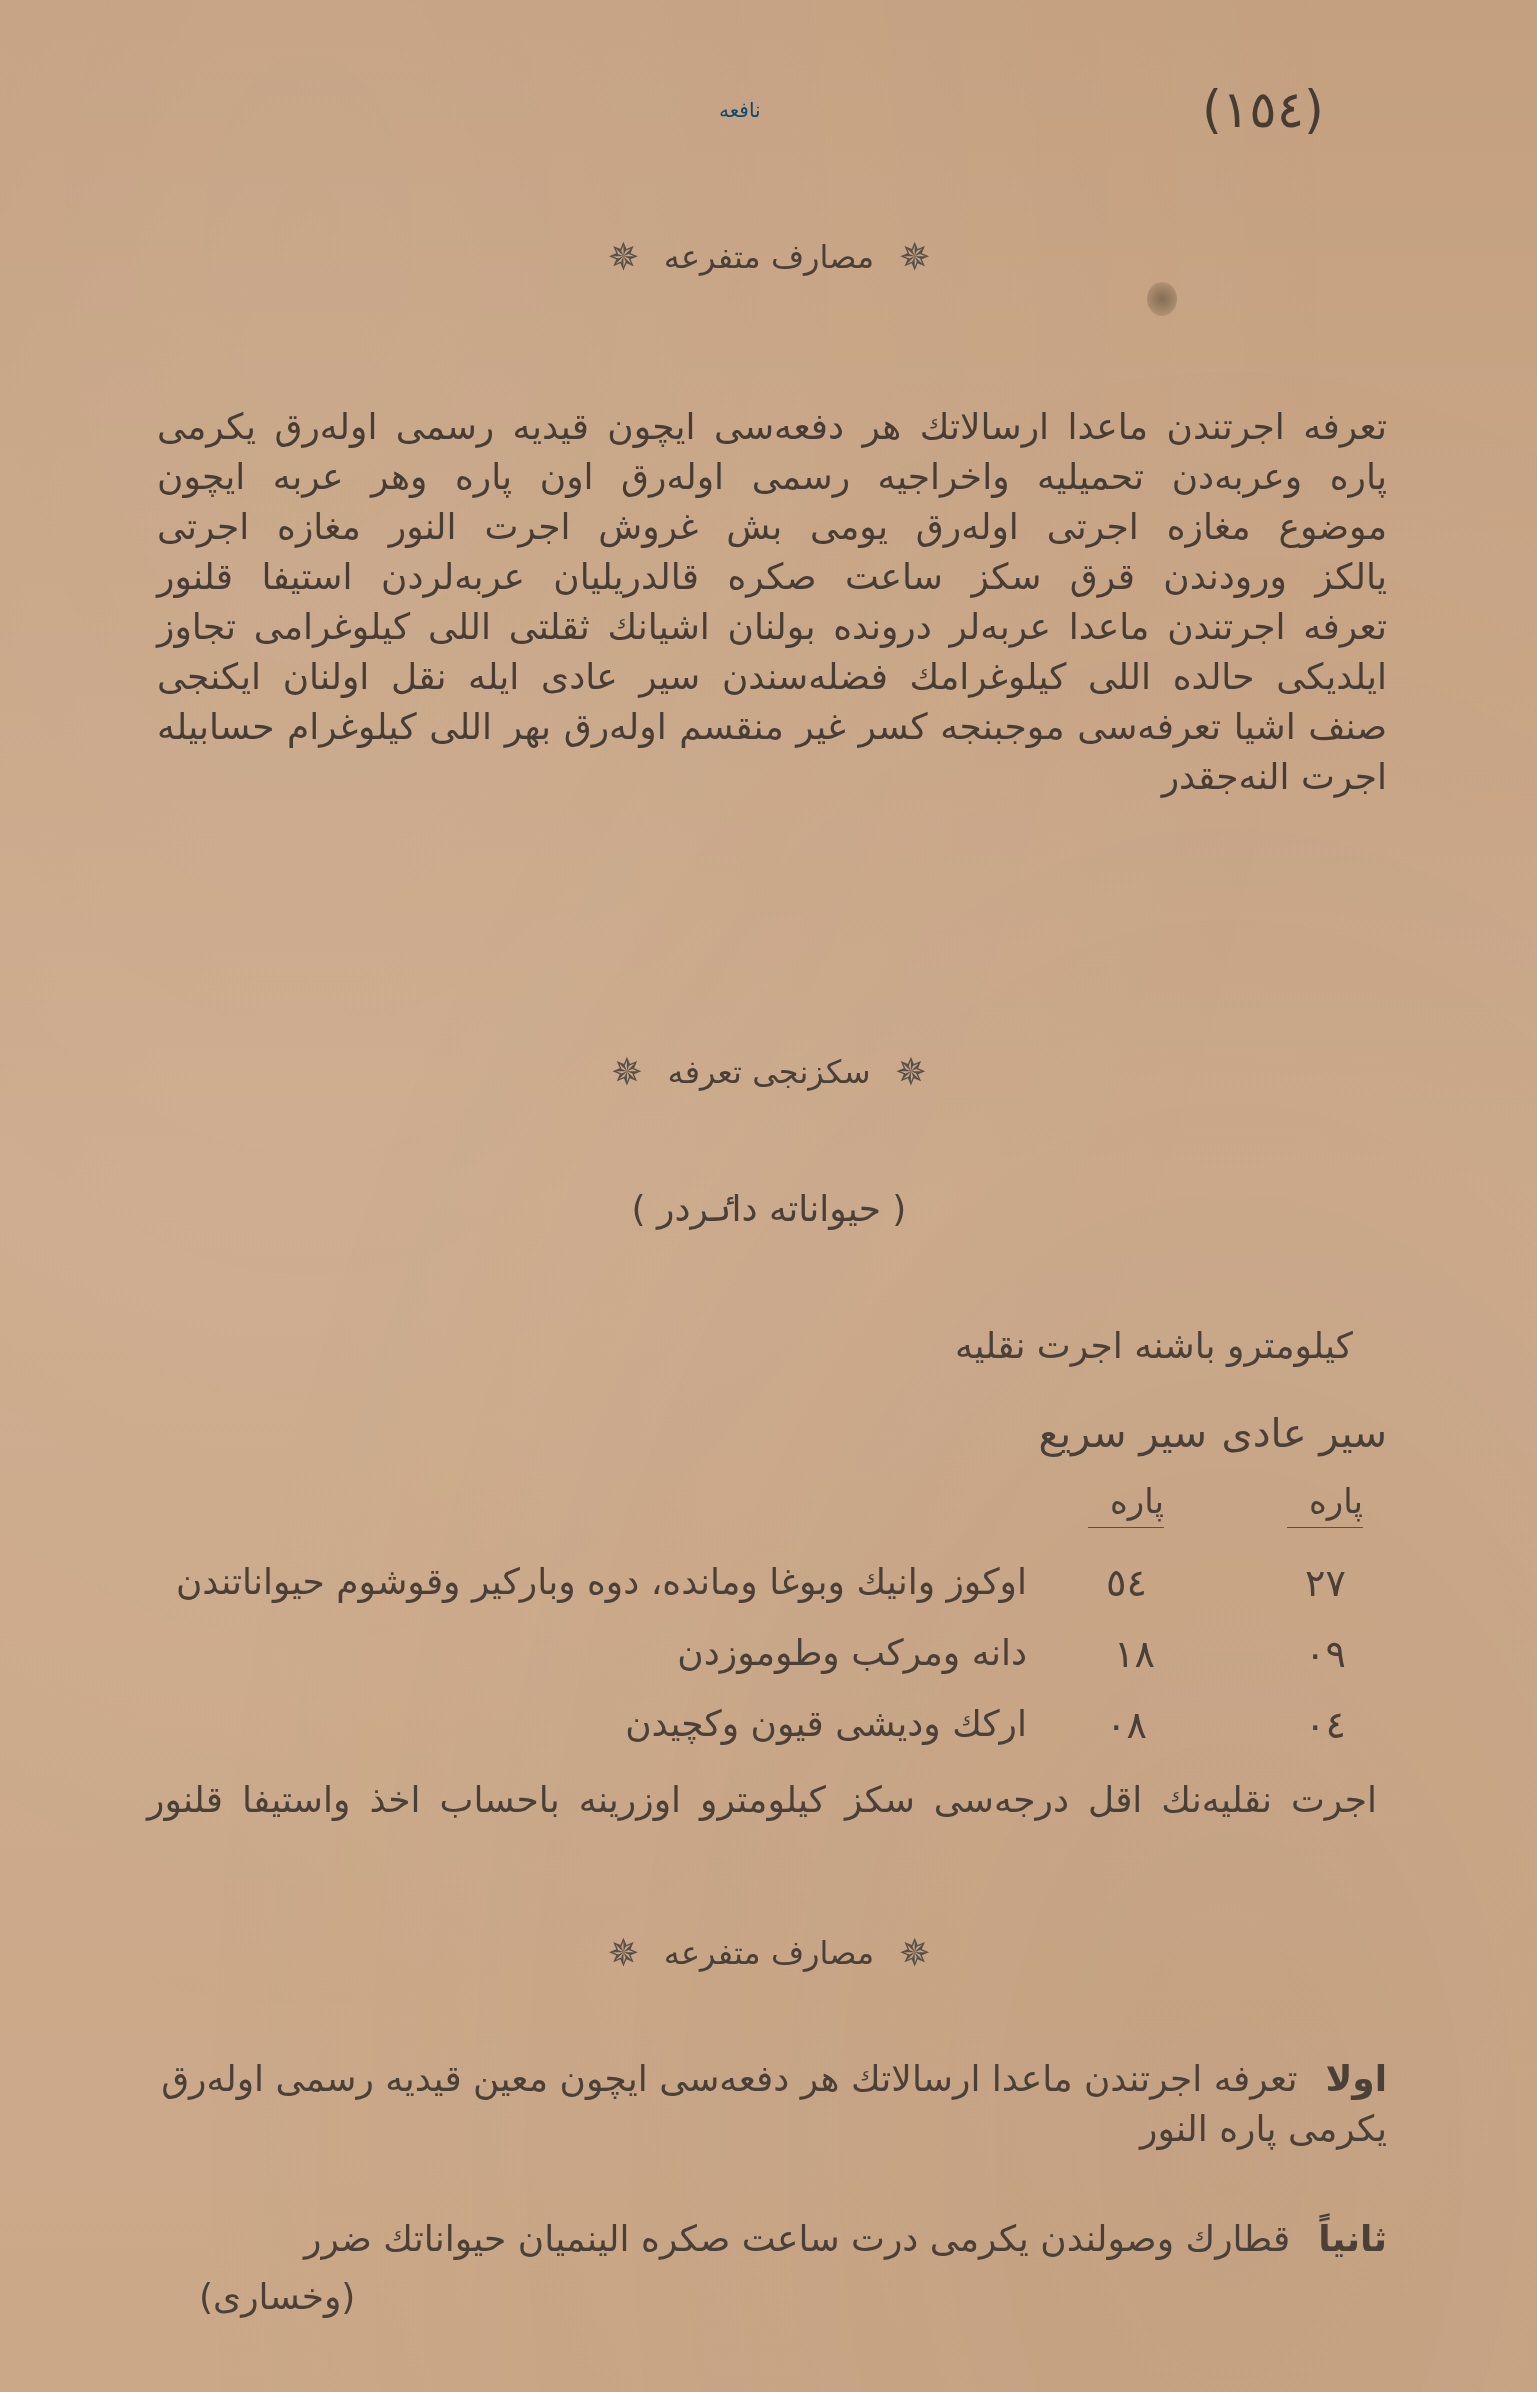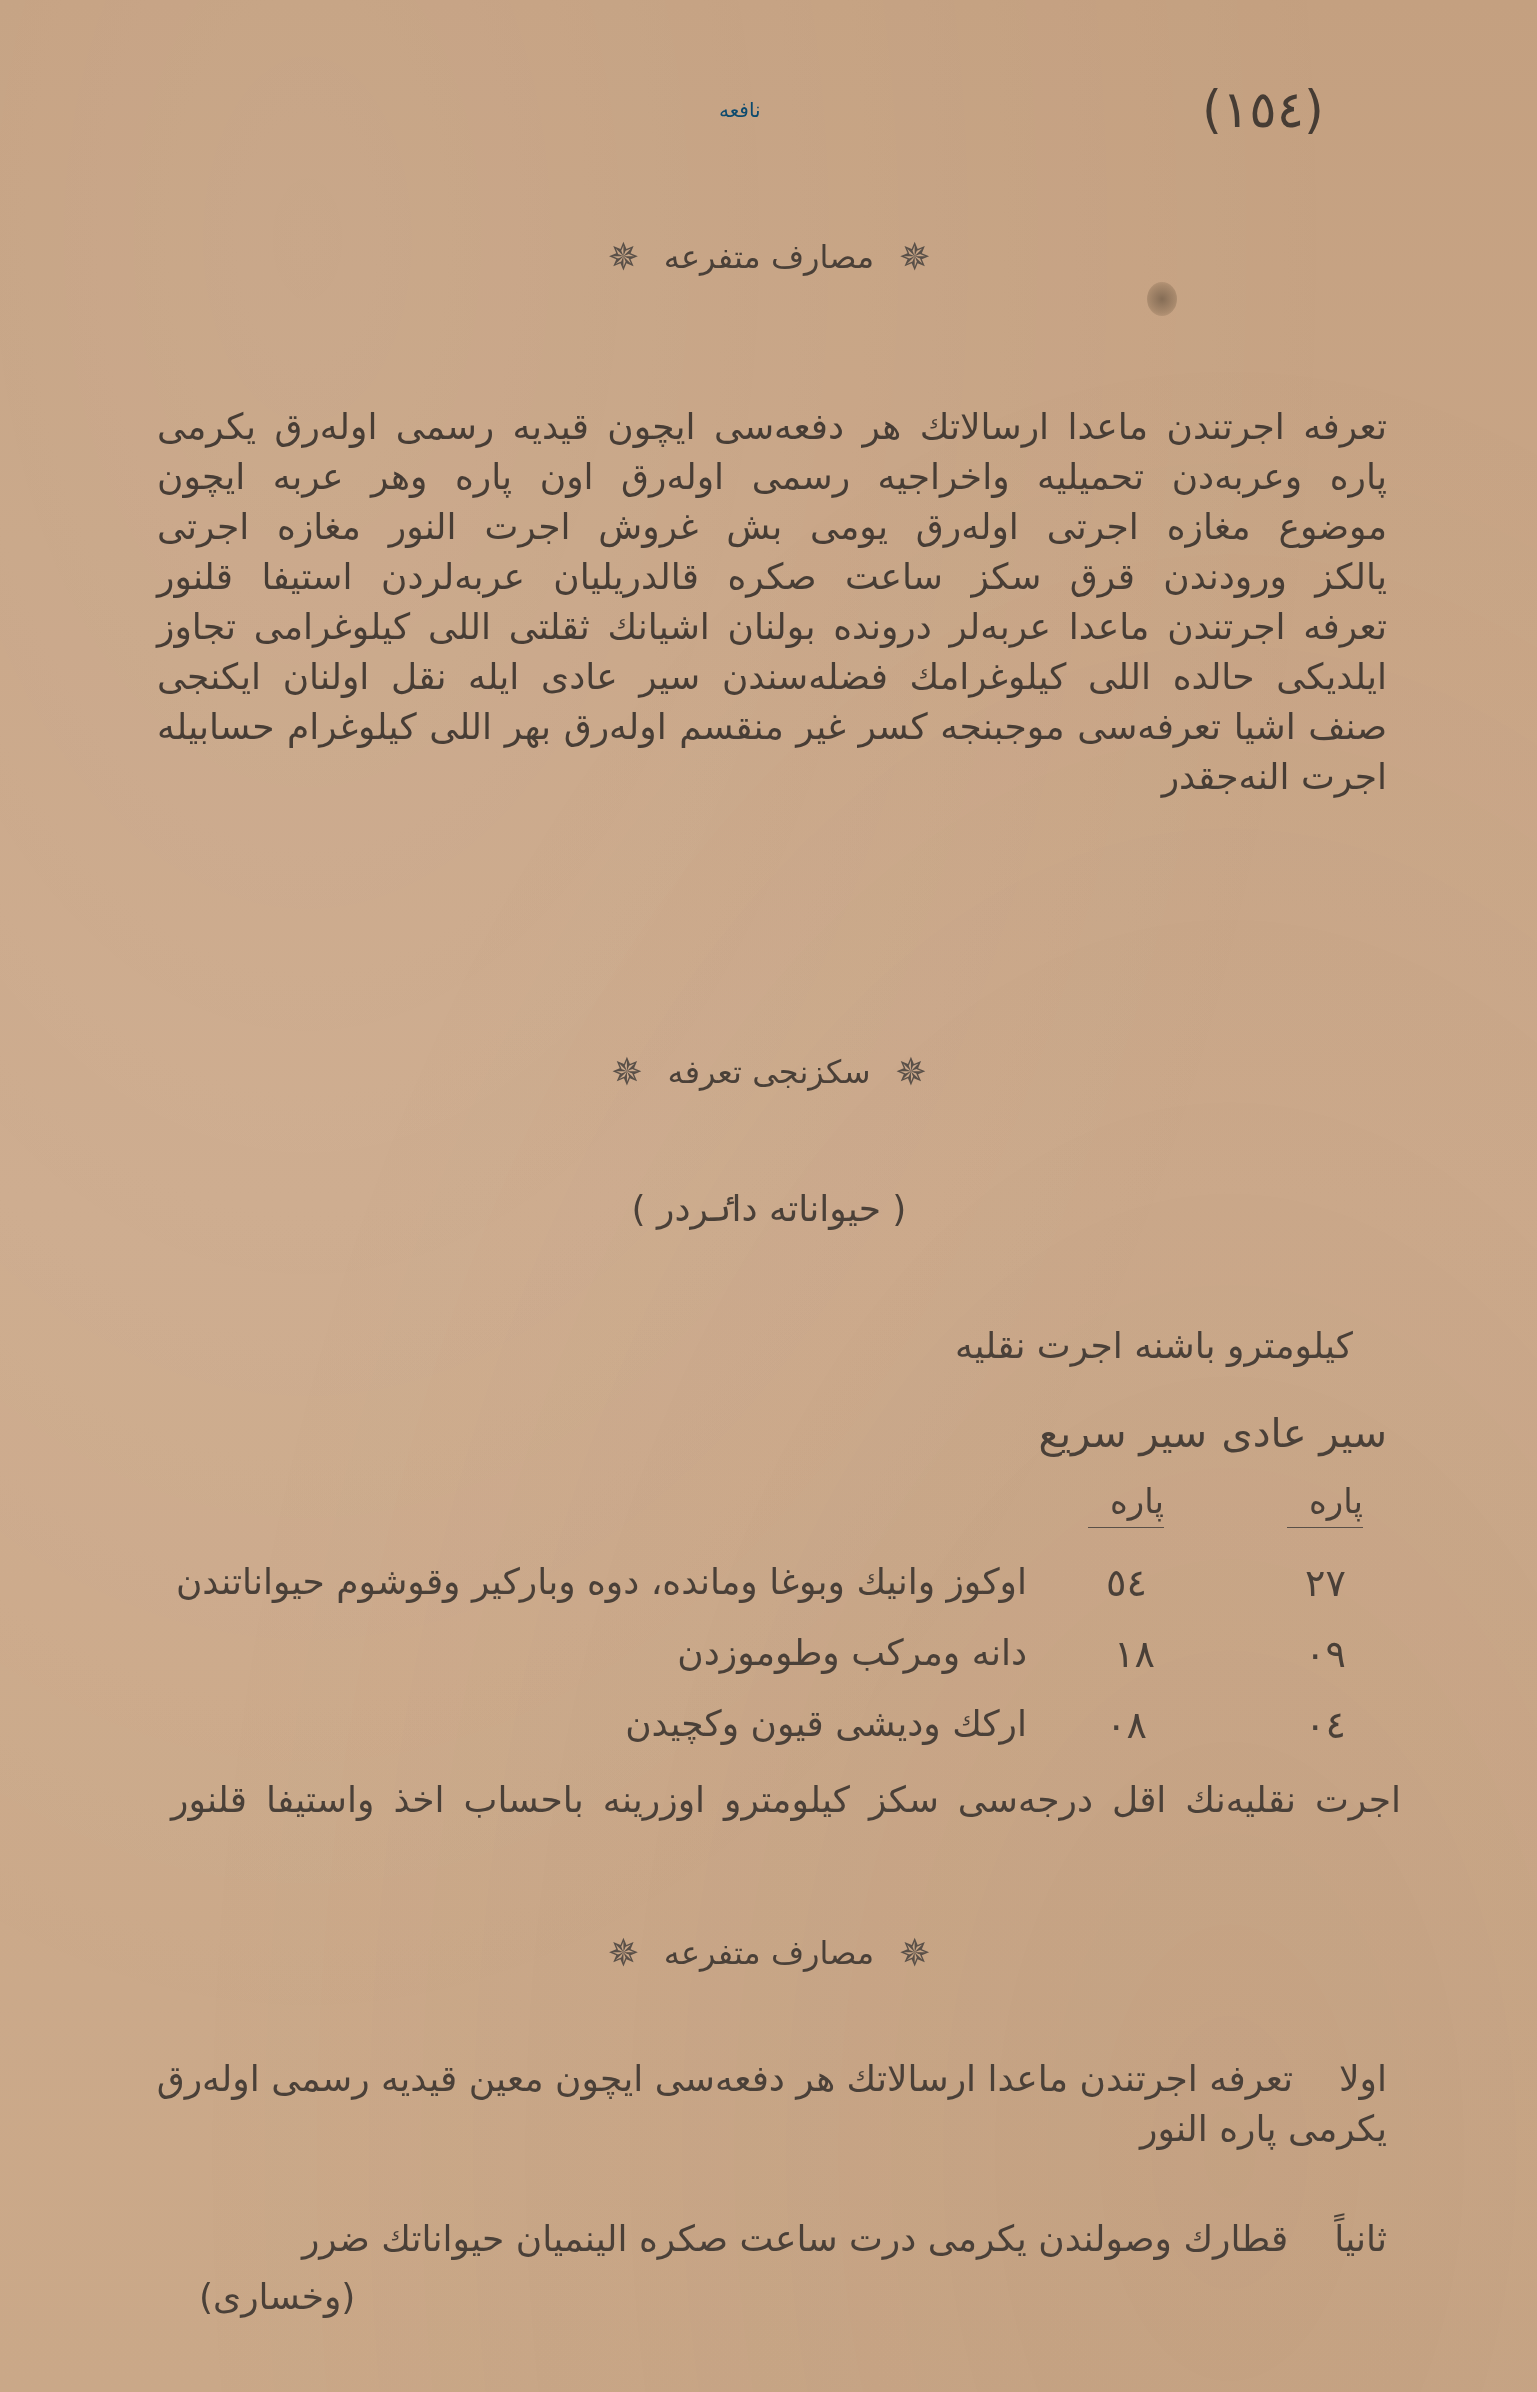--- a/index.html
+++ b/index.html
@@ -117,37 +117,38 @@
       direction: ltr;
       text-align: center;
       width: 85px;
     }
     .cell-desc {
       position: absolute;
       font-size: 36px;
       white-space: nowrap;
     }
     .footnote-line {
-      right: 137px; top: 1779px;
+      right: 161px; top: 1779px;
       width: 1230px;
       font-size: 36px;
       white-space: nowrap;
       text-align: justify;
       text-align-last: justify;
     }
 
     .list-item {
       right: 151px;
       width: 1230px;
       font-size: 36px;
       line-height: 50px;
     }
     .list-marker {
       display: inline-block;
-      margin-left: 46px;
+      margin-left: 28px;
+      font-weight: bold;
     }
   </style>
 </head>
 <body>
 
 <div class="page">
 
   <div class="abs page-number">(١٥٤)</div>
   <div class="abs running-head">نافعه</div>
   <div class="abs ink-spot"></div>

